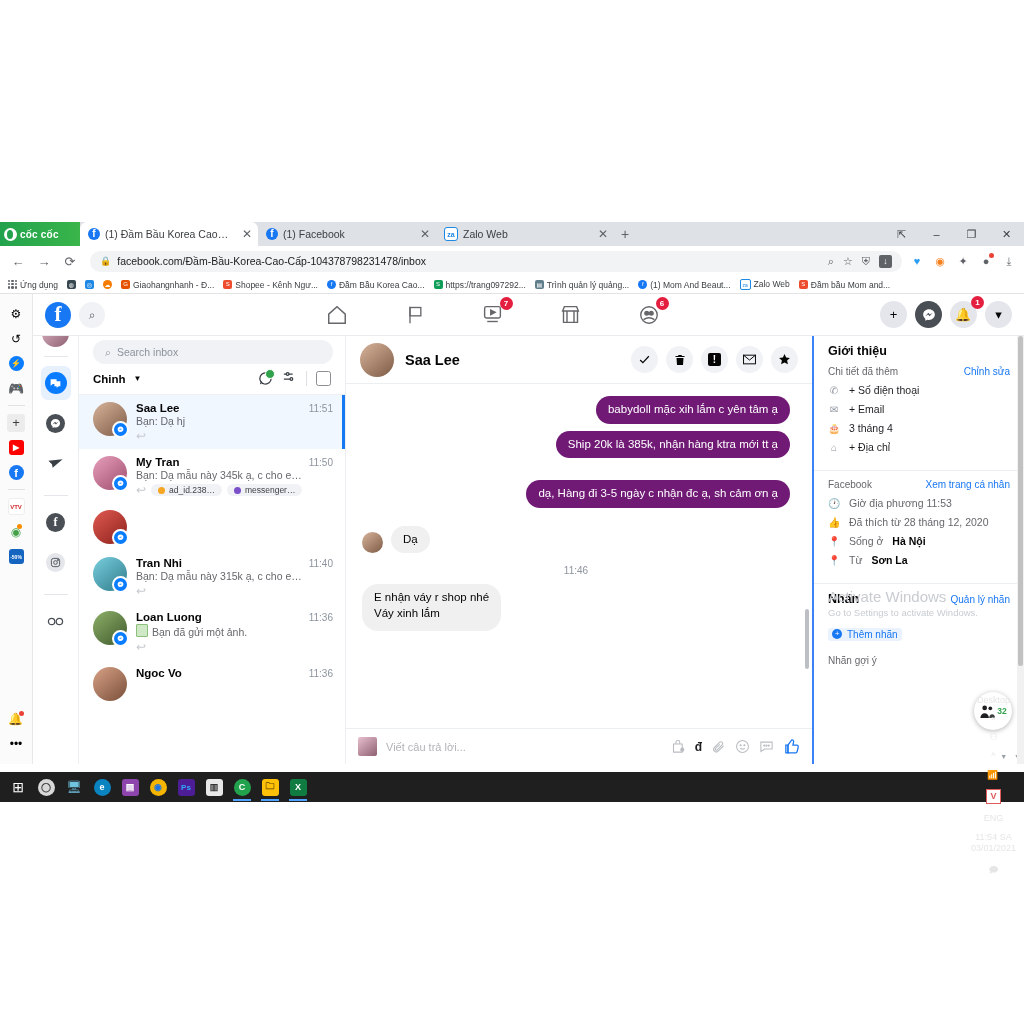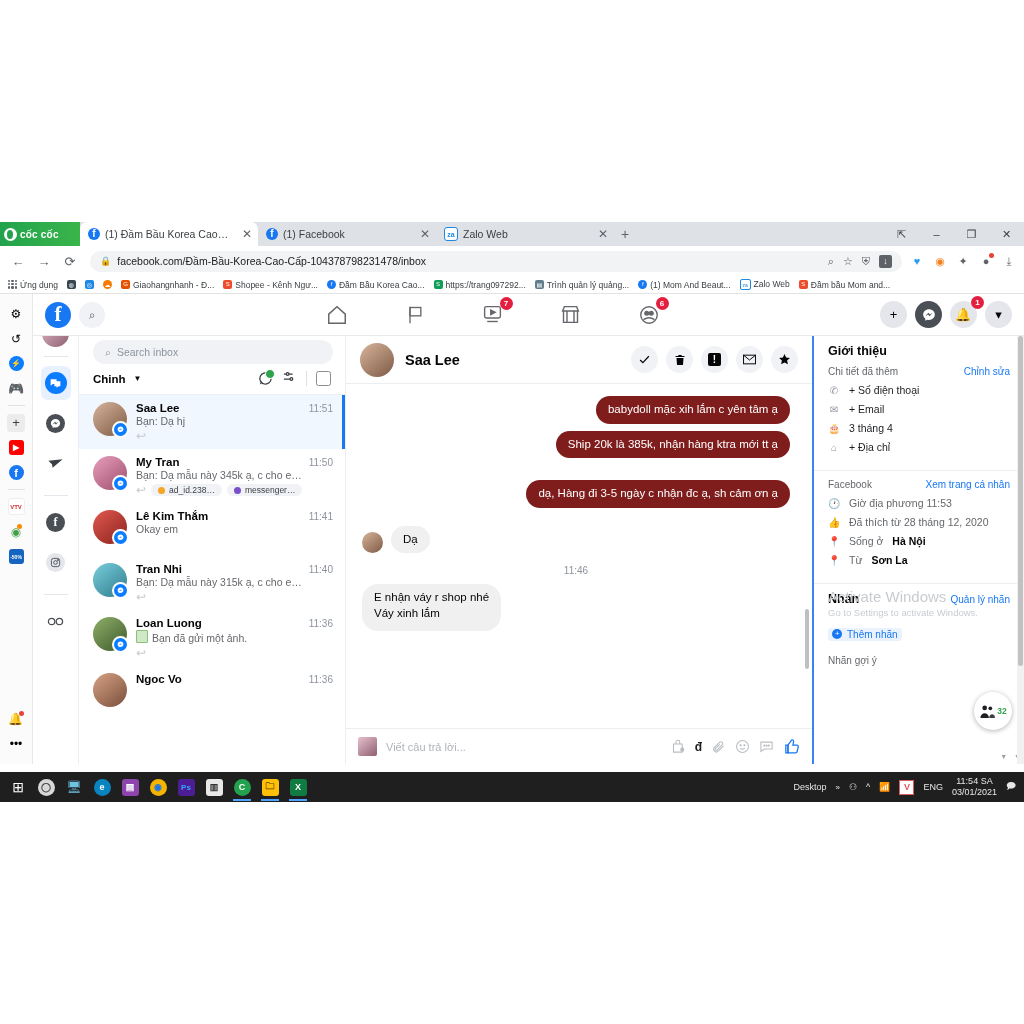--- a/index.html
+++ b/index.html
@@ -103,21 +103,21 @@
   .thread{flex:1;display:flex;flex-direction:column;padding-top:42px;box-sizing:border-box;position:relative;background:#fff;min-width:0;}
   .thhead{height:48px;display:flex;align-items:center;padding:0 14px;box-sizing:border-box;border-bottom:1px solid #eceff1;}
   .thav{width:34px;height:34px;border-radius:50%;margin-right:11px;flex:none;}
   .thname{font-size:14.5px;font-weight:bold;color:#050505;}
   .thactions{margin-left:auto;display:flex;gap:8px;}
   .abtn{width:27px;height:27px;border-radius:50%;background:#f0f2f5;display:flex;align-items:center;justify-content:center;font-size:12px;color:#050505;}
   .msgs{flex:1;overflow:hidden;padding:12px 22px 6px 16px;box-sizing:border-box;position:relative;}
   .mrow{display:flex;margin-bottom:7px;align-items:flex-end;}
   .mrow.out{justify-content:flex-end;}
   .bub{max-width:300px;border-radius:16px;padding:6px 12px;font-size:11.5px;line-height:1.35;box-sizing:border-box;}
-  .bub.out{background:#7f1d1d;color:#fff;}
+  .bub.out{background:#701a75;color:#fff;}
   .bub.in{background:#f0f0f0;color:#050505;}
   .mav{width:21px;height:21px;border-radius:50%;margin-right:8px;flex:none;}
   .tstamp{text-align:center;font-size:10px;color:#8d949e;margin:12px 0 8px 0;}
   .sbar{position:absolute;right:3px;width:4px;border-radius:2px;background:#bcc0c4;}
 
   .composer{height:36px;border-top:1px solid #eceff1;display:flex;align-items:center;padding:0 12px;box-sizing:border-box;gap:9px;}
   .cmav{width:19px;height:19px;border-radius:2px;flex:none;}
   .cinput{flex:1;font-size:11px;color:#b0b3b8;}
   .cico{color:#b9bdc2;font-size:13px;display:flex;align-items:center;}
   .cico.d{color:#1c1e21;font-weight:bold;font-size:12px;}
@@ -143,21 +143,21 @@
   .fbnum{font-size:8.5px;color:#31a24c;font-weight:bold;}
   .scrollArrows{position:absolute;right:3px;bottom:4px;display:flex;gap:7px;color:#9aa0a6;font-size:7px;}
   .pagesb{position:absolute;right:0;top:42px;width:7px;bottom:0;background:#f1f1f1;}
   .pagesb i{position:absolute;left:1px;top:0;width:5px;height:330px;background:#c1c1c1;border-radius:3px;display:block;}
 
   
   .taskbar{position:absolute;left:0;top:772px;width:1024px;height:30px;background:#1f1f1f;display:flex;align-items:center;padding:0 4px;box-sizing:border-box;}
   .tkico{width:28px;height:28px;display:flex;align-items:center;justify-content:center;position:relative;}
   .tkico .glyph{width:17px;height:17px;border-radius:3px;display:flex;align-items:center;justify-content:center;font-size:9px;color:#fff;font-weight:bold;}
   .tkico.open:after{content:"";position:absolute;bottom:0;left:5px;right:5px;height:2px;background:#4fa3ff;}
-  .tray{margin-left:auto;display:flex;align-items:center;gap:9px;color:#e6e6e6;font-size:9px;padding-right:4px;}
+  .tray{margin-left:auto;display:flex;align-items:center;gap:9px;color:#e6e6e6;font-size:9px;padding-right:4px;flex-direction:column;}
   .clock{text-align:center;line-height:1.25;font-size:9px;}
   .vsq{width:13px;height:13px;border:1px solid #e05b5b;color:#e05b5b;font-size:9px;font-weight:bold;display:flex;align-items:center;justify-content:center;background:#fff;}
 </style>
 </head>
 <body>
 
 <div id="app">
 
   <div class="tabstrip">
     <div class="cc-logo">
@@ -493,28 +493,20 @@
         </div>
 
         <div class="conv">
           <div class="cav" style="background:linear-gradient(140deg,#e05a50,#8c221d)">
             <span class="mbadge">
               <svg width="7" height="7" viewBox="0 0 24 24" fill="#fff">
                   <path d="M12 2C6.5 2 2 6.1 2 11.2c0 2.9 1.4 5.4 3.7 7.1V22l3.4-1.9c.9.25 1.9.4 2.9.4 5.5 0 10-4.1 10-9.3S17.5 2 12 2zm1 12-2.6-2.7L5.5 14l5.4-5.7 2.6 2.7L18.4 8 13 14z"></path>
                 </svg>
             </span>
           </div>
-          <div class="cbody">
-            <div class="crow1">
-              <span class="cname">Lê Kim Thắm</span>
-              <span class="ctime">11:41</span>
-            </div>
-            <div class="csnip">Okay em</div>
-            <div class="ctags" style="height:13px"></div>
-          </div>
         </div>
 
         <div class="conv">
           <div class="cav" style="background:linear-gradient(140deg,#79cfdd,#2f7b8c)">
             <span class="mbadge">
               <svg width="7" height="7" viewBox="0 0 24 24" fill="#fff">
                   <path d="M12 2C6.5 2 2 6.1 2 11.2c0 2.9 1.4 5.4 3.7 7.1V22l3.4-1.9c.9.25 1.9.4 2.9.4 5.5 0 10-4.1 10-9.3S17.5 2 12 2zm1 12-2.6-2.7L5.5 14l5.4-5.7 2.6 2.7L18.4 8 13 14z"></path>
                 </svg>
             </span>
           </div>

